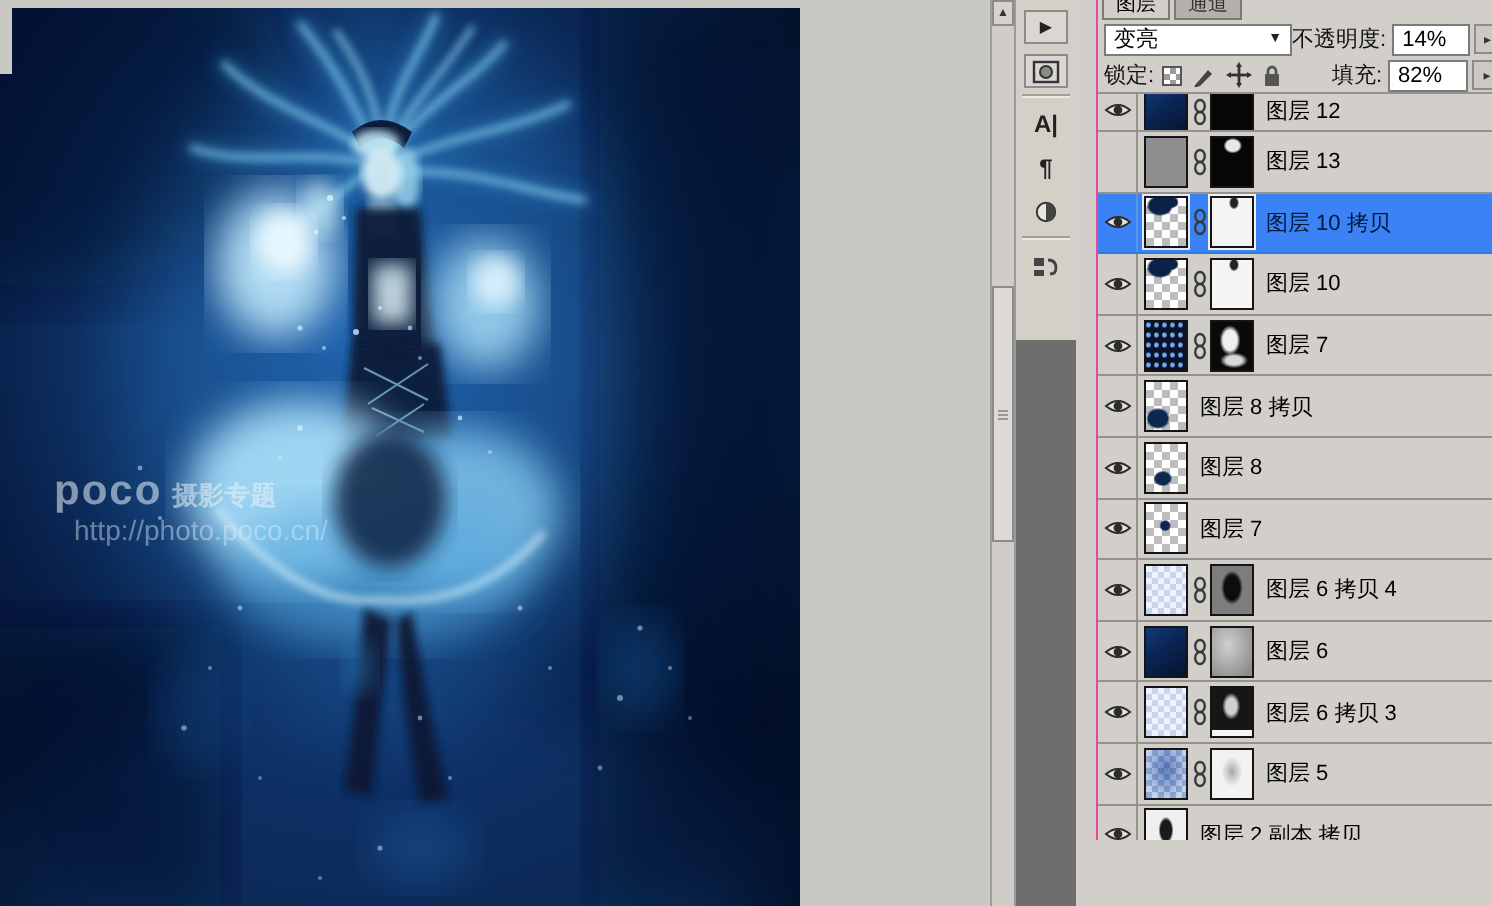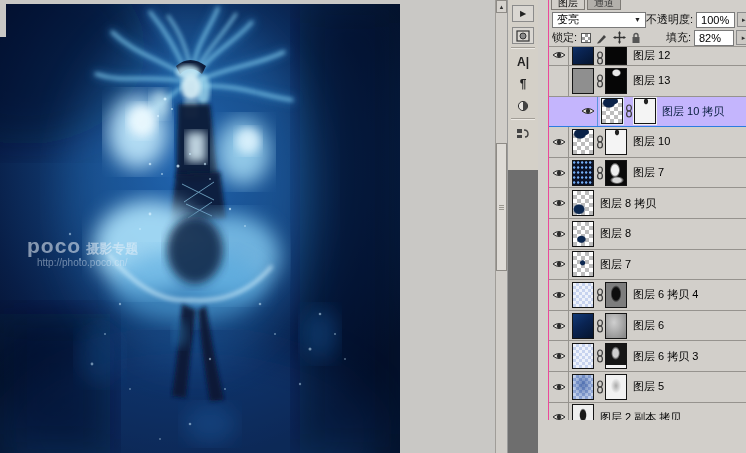--- a/index.html
+++ b/index.html
@@ -8,21 +8,21 @@
          font-family:"Liberation Sans","DejaVu Sans",sans-serif;background:#d2cfca;}
 
   
   .doc-area{position:absolute;left:0;top:0;width:495px;height:453px;background:#c9c8c5;}
   .canvas-image{position:absolute;left:0;top:4px;width:400px;height:449px;overflow:hidden;background:#071633;}
   .corner-notch{position:absolute;left:0;top:0;width:6px;height:37px;background:#c9c8c5;z-index:3;}
   .watermark{position:absolute;left:27px;top:231px;z-index:2;color:rgba(235,243,250,0.55);line-height:1;}
   .wm-line1{display:flex;align-items:baseline;gap:5px;}
   .wm-brand{font-size:21px;font-weight:bold;letter-spacing:1px;text-align:center;}
   .wm-suffix{font-size:13px;font-weight:bold;}
-  .wm-url{font-size:10px;margin-top:2px;margin-left:10px;color:rgba(225,236,248,0.45);}
+  .wm-url{font-size:14px;margin-top:2px;margin-left:10px;color:rgba(225,236,248,0.45);}
 
   
   .doc-vscroll{position:absolute;left:495px;top:0;width:12px;height:453px;background:#d0cdc8;border-left:1px solid #a09d98;}
   .scroll-btn{width:100%;height:13px;background:#d6d3ce;border:1px solid #8e8b86;
               display:flex;align-items:center;justify-content:center;font-size:6px;color:#333;}
   .doc-thumb{position:absolute;left:0;top:143px;width:100%;height:128px;background:#dedbd6;border:1px solid #8e8b86;}
   .grip{position:absolute;left:2px;right:2px;top:50%;height:5px;margin-top:-2px;
         background:repeating-linear-gradient(#9a978f 0 1px,transparent 1px 2px);}
 
   
@@ -52,23 +52,23 @@
   .spin-btn{width:15px;height:15px;margin-left:2px;background:#ccc9c4;border:1px solid #8b8b8b;
             display:flex;align-items:center;justify-content:center;font-size:7px;color:#333;}
   .push-right{margin-left:auto;}
   .lock-icons{display:flex;align-items:center;gap:5px;margin-left:4px;}
   .lk-checker{width:10px;height:10px;border:1px solid #555;
               background:repeating-conic-gradient(#9a9a9a 0% 25%,#ffffff 0% 50%) 0 0/6px 6px;}
 
   
   .layers-list{position:absolute;left:0;right:9px;top:47px;bottom:0;overflow:hidden;}
   .layer-row{height:30.6px;display:flex;align-items:center;border-bottom:1px solid #96938e;overflow:hidden;}
-  .layer-row.partial-top{height:19px;align-items:flex-end;}
+  .layer-row.partial-top{height:19px;align-items:center;}
   .layer-row.partial-top .layer-label{margin-bottom:2px;}
-  .layer-row.selected{background:#c4b5fd;border-bottom-color:#2d7ce0;padding-left:29px;}
+  .layer-row.selected{background:#3b82f6;border-bottom-color:#2d7ce0;}
   .layer-row.selected .layer-label{color:#041a3a;}
   .layer-row.selected .eye-cell{border-right-color:#5a94dd;}
   .layer-row.selected .thumb{box-shadow:0 0 0 1px #dfe9f7;}
   .layer-row.selected .mask{box-shadow:0 0 0 1px #f0f0f0;}
   .eye-cell{width:20px;align-self:stretch;border-right:1px solid #96938e;flex:none;
             display:flex;align-items:center;justify-content:center;}
   .layer-row.partial-top .eye-cell{align-items:flex-end;padding-bottom:5px;}
   .thumb,.mask{width:22px;height:26px;border:1px solid #151515;flex:none;position:relative;overflow:hidden;}
   .thumb{margin-left:3px;}
   .thumb::after,.mask::after{content:"";position:absolute;inset:0;}
@@ -302,21 +302,21 @@
       <div class="tab" style="left:38px">通道</div>
     </div>
 
     <div class="blend-row">
       <div class="blend-select">
         <span>变亮</span>
         <span class="dd-arrow">▼</span>
       </div>
       <span class="lbl push-right">不透明度:</span>
       <div class="val-box">
-        <span>100%</span>
+        <span>14%</span>
       </div>
       <div class="spin-btn">
         <span>▸</span>
       </div>
     </div>
 
     <div class="lock-row">
       <span class="lbl">锁定:</span>
       <div class="lock-icons">
         <div class="lk-checker"></div>

